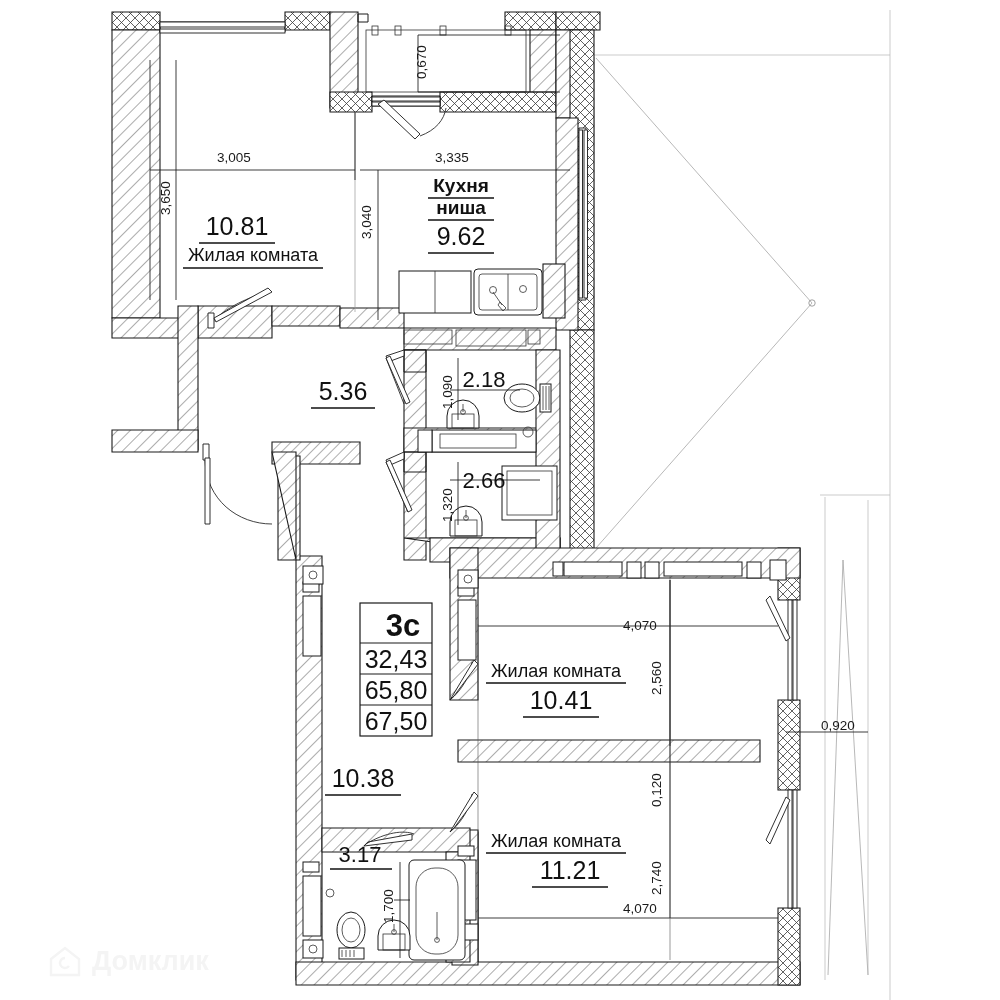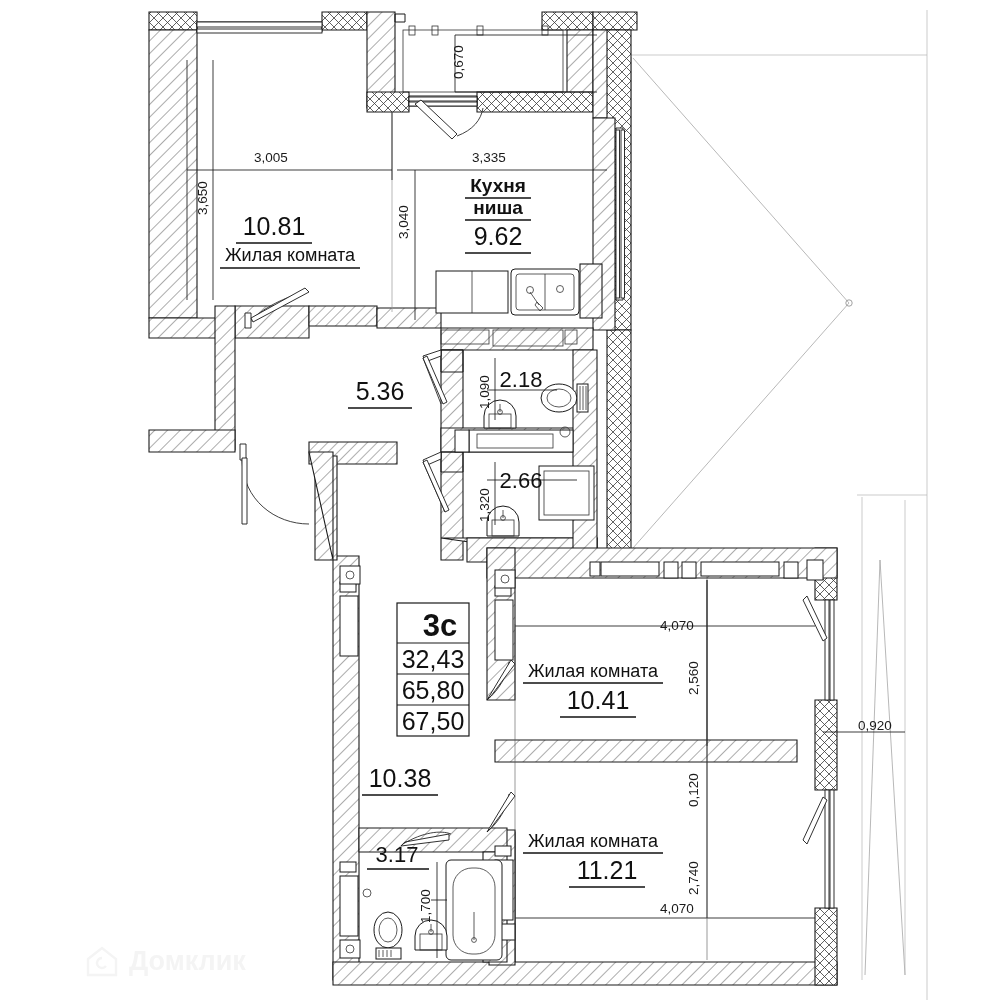--- a/index.html
+++ b/index.html
@@ -11,21 +11,20 @@
     width: 1000px;
     height: 1000px;
     overflow: hidden;
     font-family: "Liberation Sans", sans-serif;
   }
   #plan-root {
     position: relative;
     width: 792px;
     height: 1000px;
     background: #ffffff;
-    margin-left: 37px;
   }
   svg.plan-svg {
     position: absolute;
     left: 0;
     top: 0;
     width: 1000px;
     height: 1000px;
   }
   
   .wall-fill-45   { fill: url(#hatch45); stroke: #1a1a1a; stroke-width: 1.1; }

